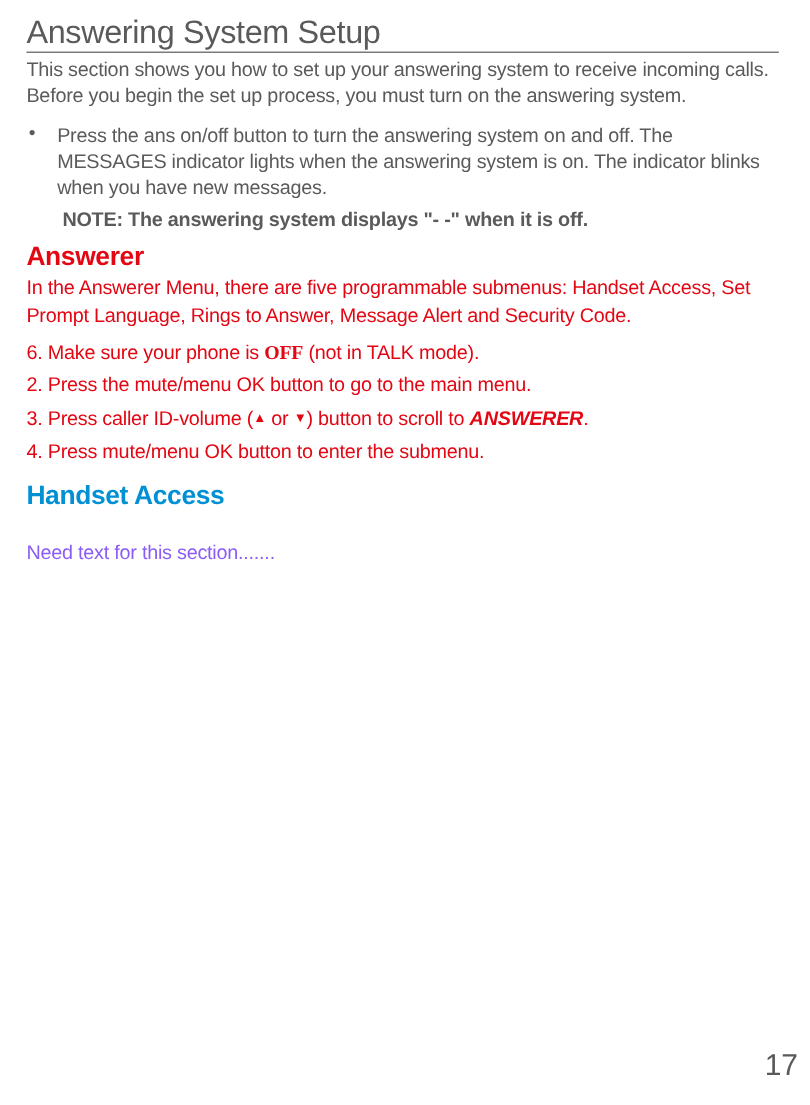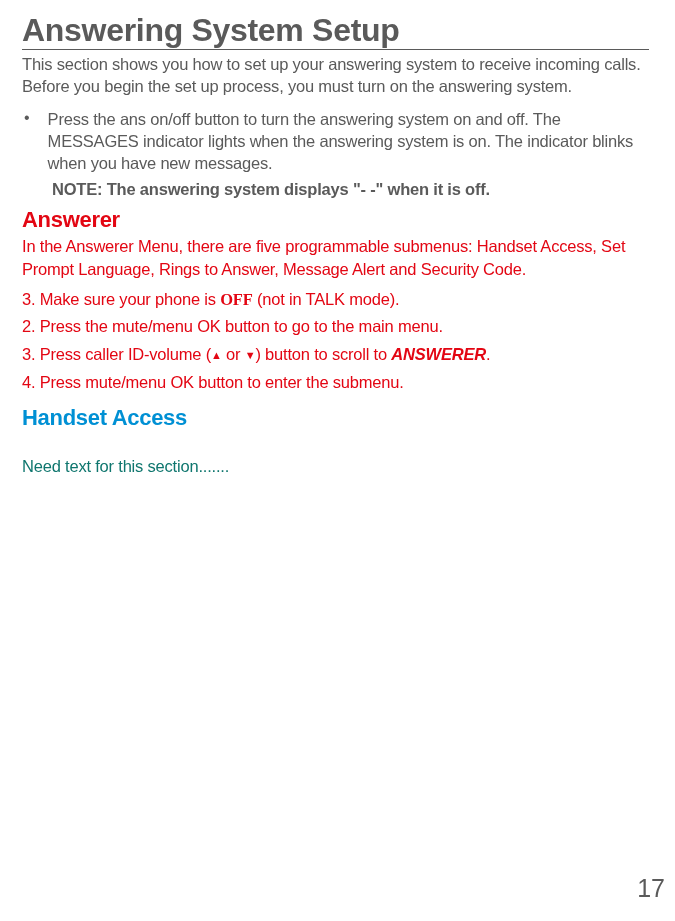--- a/index.html
+++ b/index.html
@@ -10,22 +10,22 @@
     body {
       width: 675px;
       height: 921px;
       background: #ffffff;
       font-family: Arial, Helvetica, sans-serif;
       padding: 12px 26px 20px 22px;
       position: relative;
       color: #5a5a5a;
     }
     .main-heading {
-      font-size: 32px;
-      font-weight: bold;
+      font-size: 27px;
+      font-weight: normal;
       color: #5a5a5a;
       border-bottom: 1.5px solid #5a5a5a;
       padding-bottom: 0px;
       margin-bottom: 3px;
       letter-spacing: -0.3px;
     }
     .intro-text {
       font-size: 16.5px;
       color: #5a5a5a;
       line-height: 1.35;
@@ -92,21 +92,21 @@
     .section-blue {
       font-size: 22px;
       font-weight: bold;
       color: #0090d4;
       margin-top: 10px;
       margin-bottom: 18px;
       letter-spacing: -0.3px;
     }
     .blue-text {
       font-size: 16.5px;
-      color: #0f766e;
+      color: #8b5cf6;
       line-height: 1.35;
       letter-spacing: -0.2px;
       margin-top: 24px;
     }
     .page-number {
       position: absolute;
       bottom: 18px;
       right: 10px;
       font-size: 25px;
       color: #5a5a5a;
@@ -130,21 +130,21 @@
   <span class="bullet-text">Press the ans on/off button to turn the answering system on and off. The MESSAGES indicator lights when the answering system is on. The indicator blinks when you have new messages.</span>
 </div>
 
 <p class="note-text">NOTE: The answering system displays "- -" when it is off.</p>
 
 <h2 class="section-red">Answerer</h2>
 
 <p class="red-text">In the Answerer Menu, there are five programmable submenus: Handset Access, Set Prompt Language, Rings to Answer, Message Alert and Security Code.</p>
 
 <p class="red-item">
-  <span>3. Make sure your phone is </span><span class="bold-inline">OFF</span><span> (not in TALK mode).</span>
+  <span>6. Make sure your phone is </span><span class="bold-inline">OFF</span><span> (not in TALK mode).</span>
 </p>
 
 <p class="red-item">2. Press the mute/menu OK button to go to the main menu.</p>
 
 <p class="red-item">
   <span>3. Press caller ID-volume (</span><span class="arrow">▲</span><span> or </span><span class="arrow">▼</span><span>) button to scroll to </span><span class="bold-italic-inline">ANSWERER</span><span>.</span>
 </p>
 
 <p class="red-item">4. Press mute/menu OK button to enter the submenu.</p>
 

